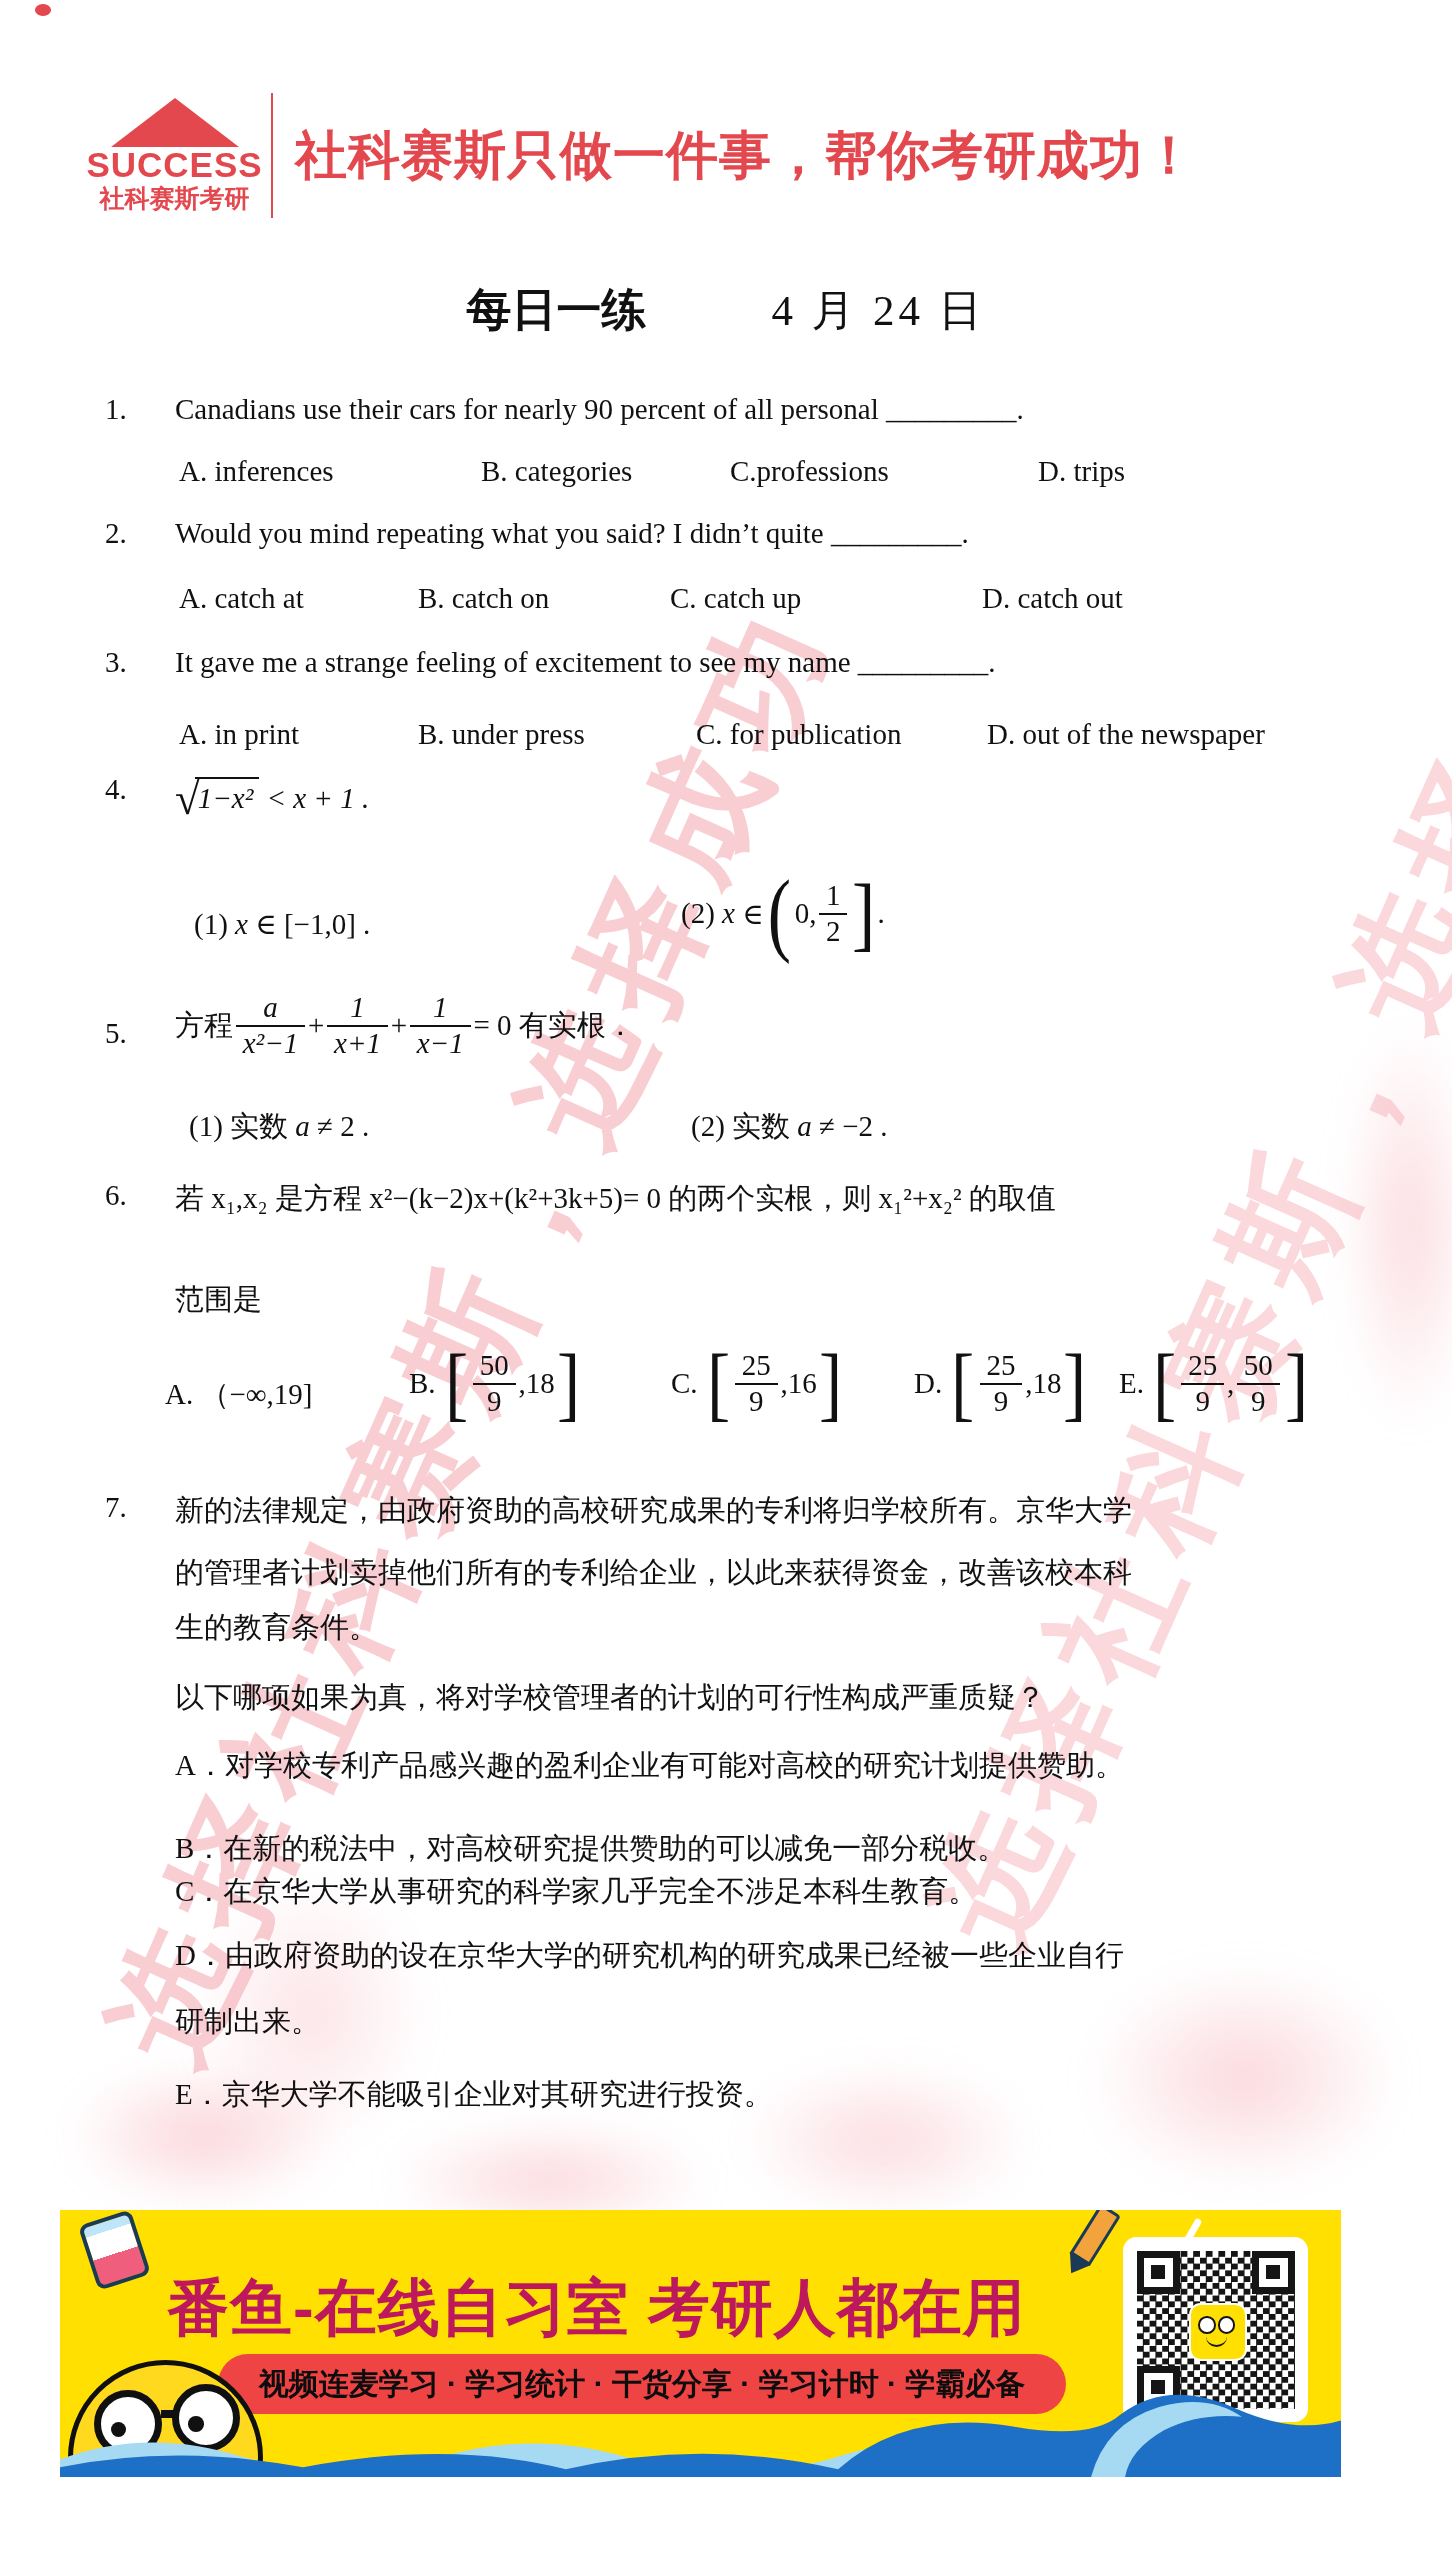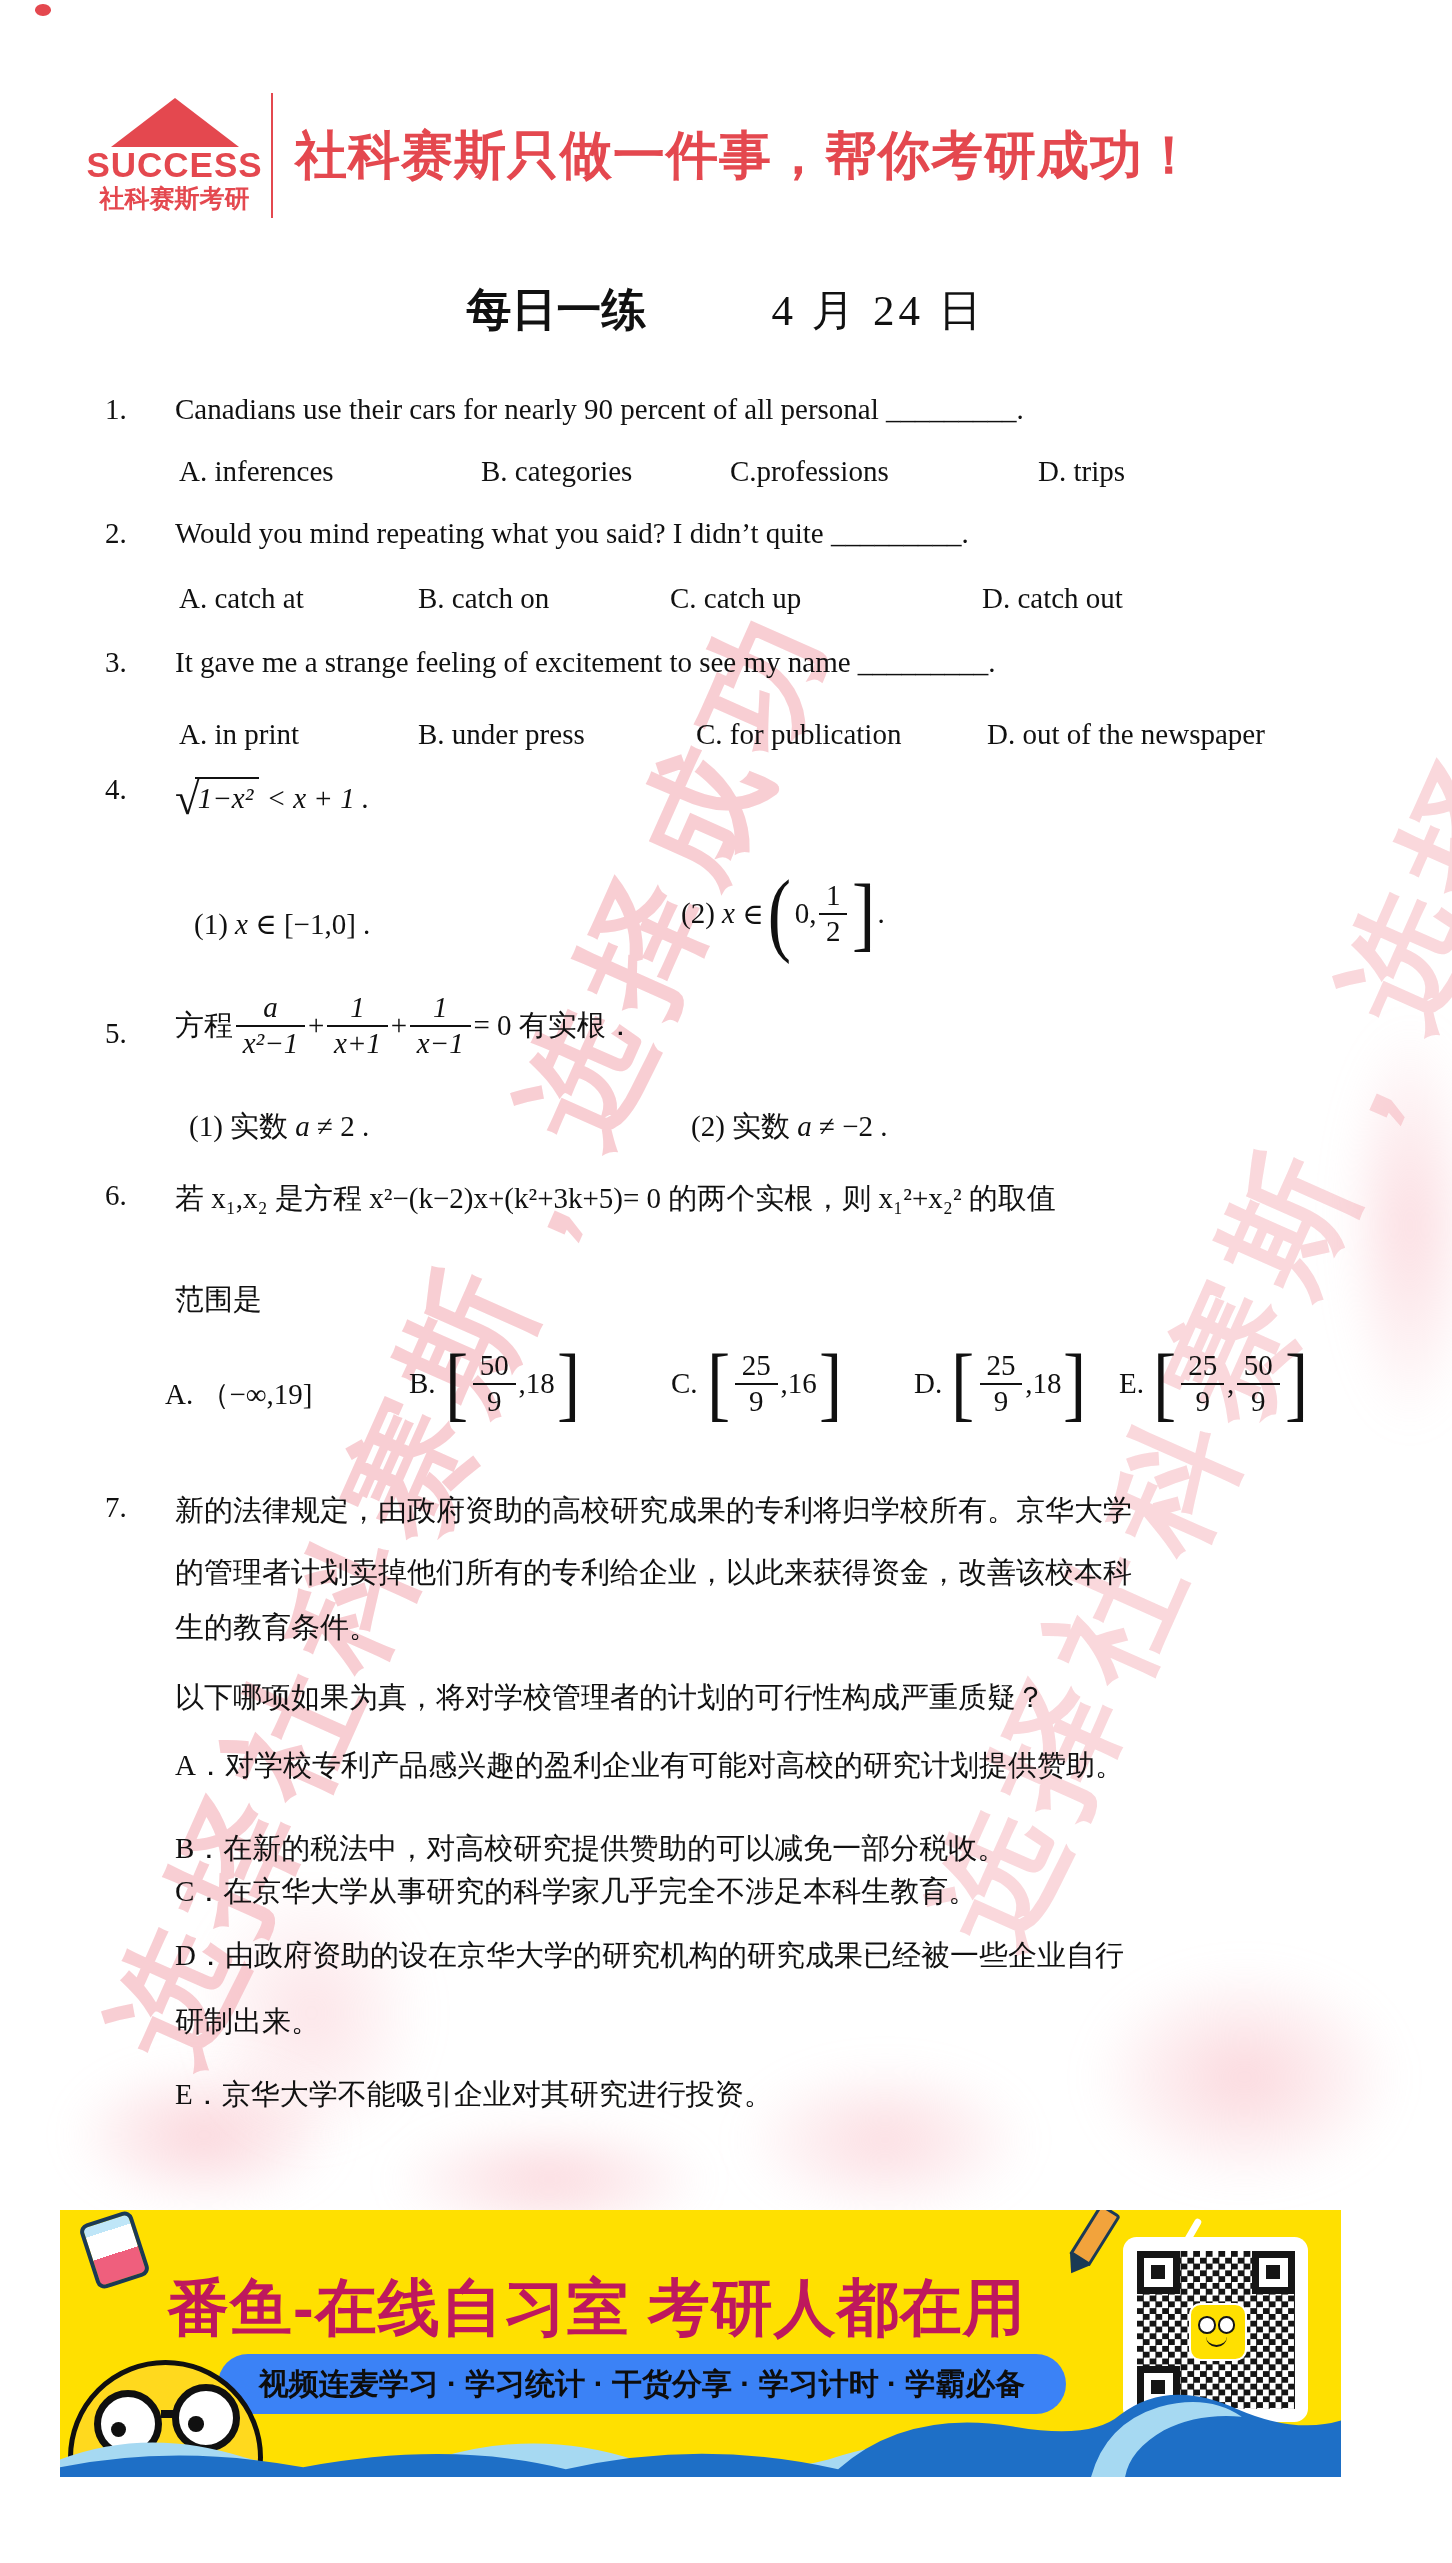--- a/index.html
+++ b/index.html
@@ -50,21 +50,21 @@
   .blob{position:absolute;border-radius:50%;filter:blur(17.5px);z-index:0;pointer-events:none;}
   .content{position:relative;z-index:2;}
   .speck{position:absolute;left:35px;top:3.9px;width:15.6px;height:11.7px;background:var(--red);
          border-radius:50%;}
   
   .banner{position:absolute;left:60px;top:2210px;width:1281px;height:267px;
           background:var(--yellow);overflow:hidden;z-index:3;
           font-family:"Liberation Sans","DejaVu Sans",sans-serif;}
   .banner-title{position:absolute;left:107px;top:56px;font-size:62px;font-weight:900;
                 color:#be185d;letter-spacing:1px;white-space:nowrap;}
-  .pill{position:absolute;left:158px;top:144px;width:848px;height:60px;background:#3b82f6;
+  .pill{position:absolute;left:158px;top:144px;width:848px;height:60px;background:#ef4444;
         border-radius:33px;display:flex;align-items:center;justify-content:center;}
   .pill-text{font-size:30px;font-weight:bold;color:#0d0d0d;white-space:nowrap;}
   
   .qr-panel{position:absolute;left:1063px;top:27px;width:185px;height:185px;background:#fff;
             border-radius:13.6px;display:flex;align-items:center;justify-content:center;}
   .qr{position:relative;width:158px;height:158px;
       background-image:repeating-conic-gradient(#151515 0% 25%, #fff 0% 50%);
       background-size:12.6px 12.6px;}
   .finder{position:absolute;width:29px;height:29px;border:7.8px solid #151515;background:#fff;}
   .finder .fc{width:13.6px;height:13.6px;background:#151515;margin:7.8px auto 0;}

